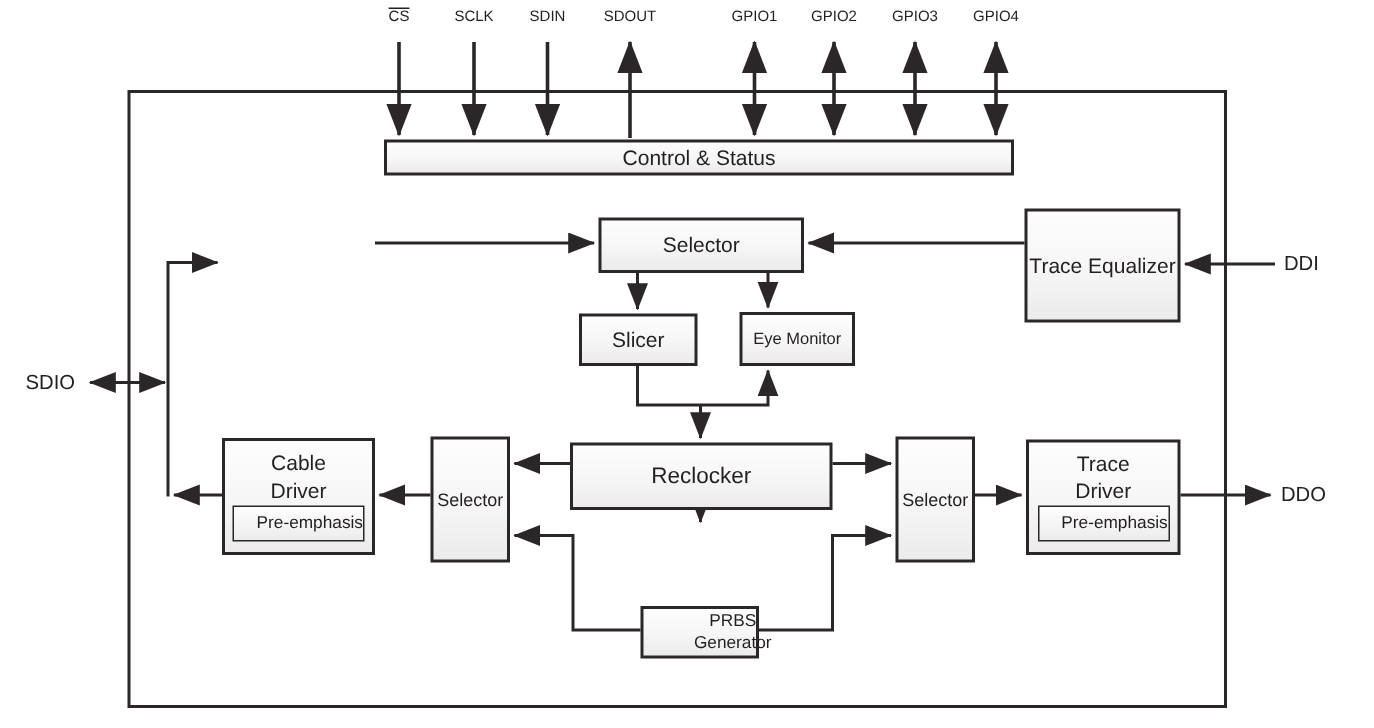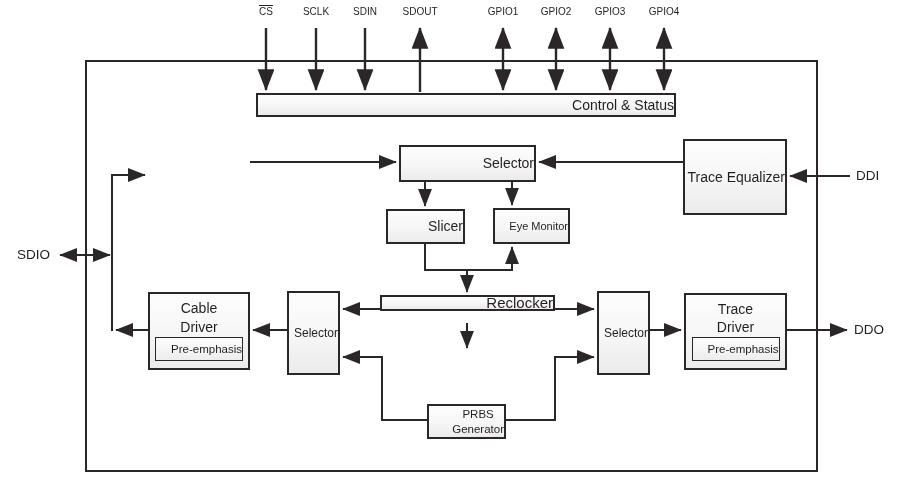--- a/index.html
+++ b/index.html
@@ -9,21 +9,21 @@
   }
   .outer-border{
     position:absolute;left:85px;top:60px;width:733px;height:412px;
     border:2.5px solid #2b2728;box-sizing:border-box;background:transparent;
   }
   svg.wires{position:absolute;left:0;top:0;z-index:1;}
   .block{
     position:absolute;box-sizing:border-box;z-index:2;
     border:2px solid #2b2728;
     background:linear-gradient(180deg,#fdfdfd 0%,#f6f6f6 55%,#ebebeb 100%);
-    display:flex;align-items:center;justify-content:flex-end;
+    display:flex;align-items:center;justify-content:center;
     text-align:center;
   }
   .block-label{line-height:1.3;font-size:14px;}
   .driver{flex-direction:column;justify-content:flex-start;padding:4px 6px 7px 6px;}
   .driver .block-label{flex:1;display:flex;align-items:center;justify-content:center;max-width:64px;}
   .subblock{
     box-sizing:border-box;border:1.5px solid #2b2728;width:88px;height:24px;
     background:linear-gradient(180deg,#fdfdfd,#ededed);
     display:flex;align-items:center;justify-content:flex-end;
     font-size:11.5px;white-space:nowrap;flex:none;
@@ -113,21 +113,21 @@
   </div>
 
   <div class="block" style="left:386px;top:209px;width:79px;height:35px;">
     <span class="block-label">Slicer</span>
   </div>
 
   <div class="block" style="left:473px;top:208px;width:77px;height:36px;margin-left:20px;">
     <span class="tiny-label">Eye Monitor</span>
   </div>
 
-  <div class="block" style="left:380px;top:295px;width:175px;height:16px;">
+  <div class="block" style="left:380px;top:295px;width:175px;height:45px;">
     <span class="block-label" style="font-size:15px;">Reclocker</span>
   </div>
 
   <div class="block driver" style="left:148px;top:292px;width:102px;height:78px;">
     <span class="block-label">Cable Driver</span>
     <div class="subblock">
       <span>Pre-emphasis</span>
     </div>
   </div>
 

